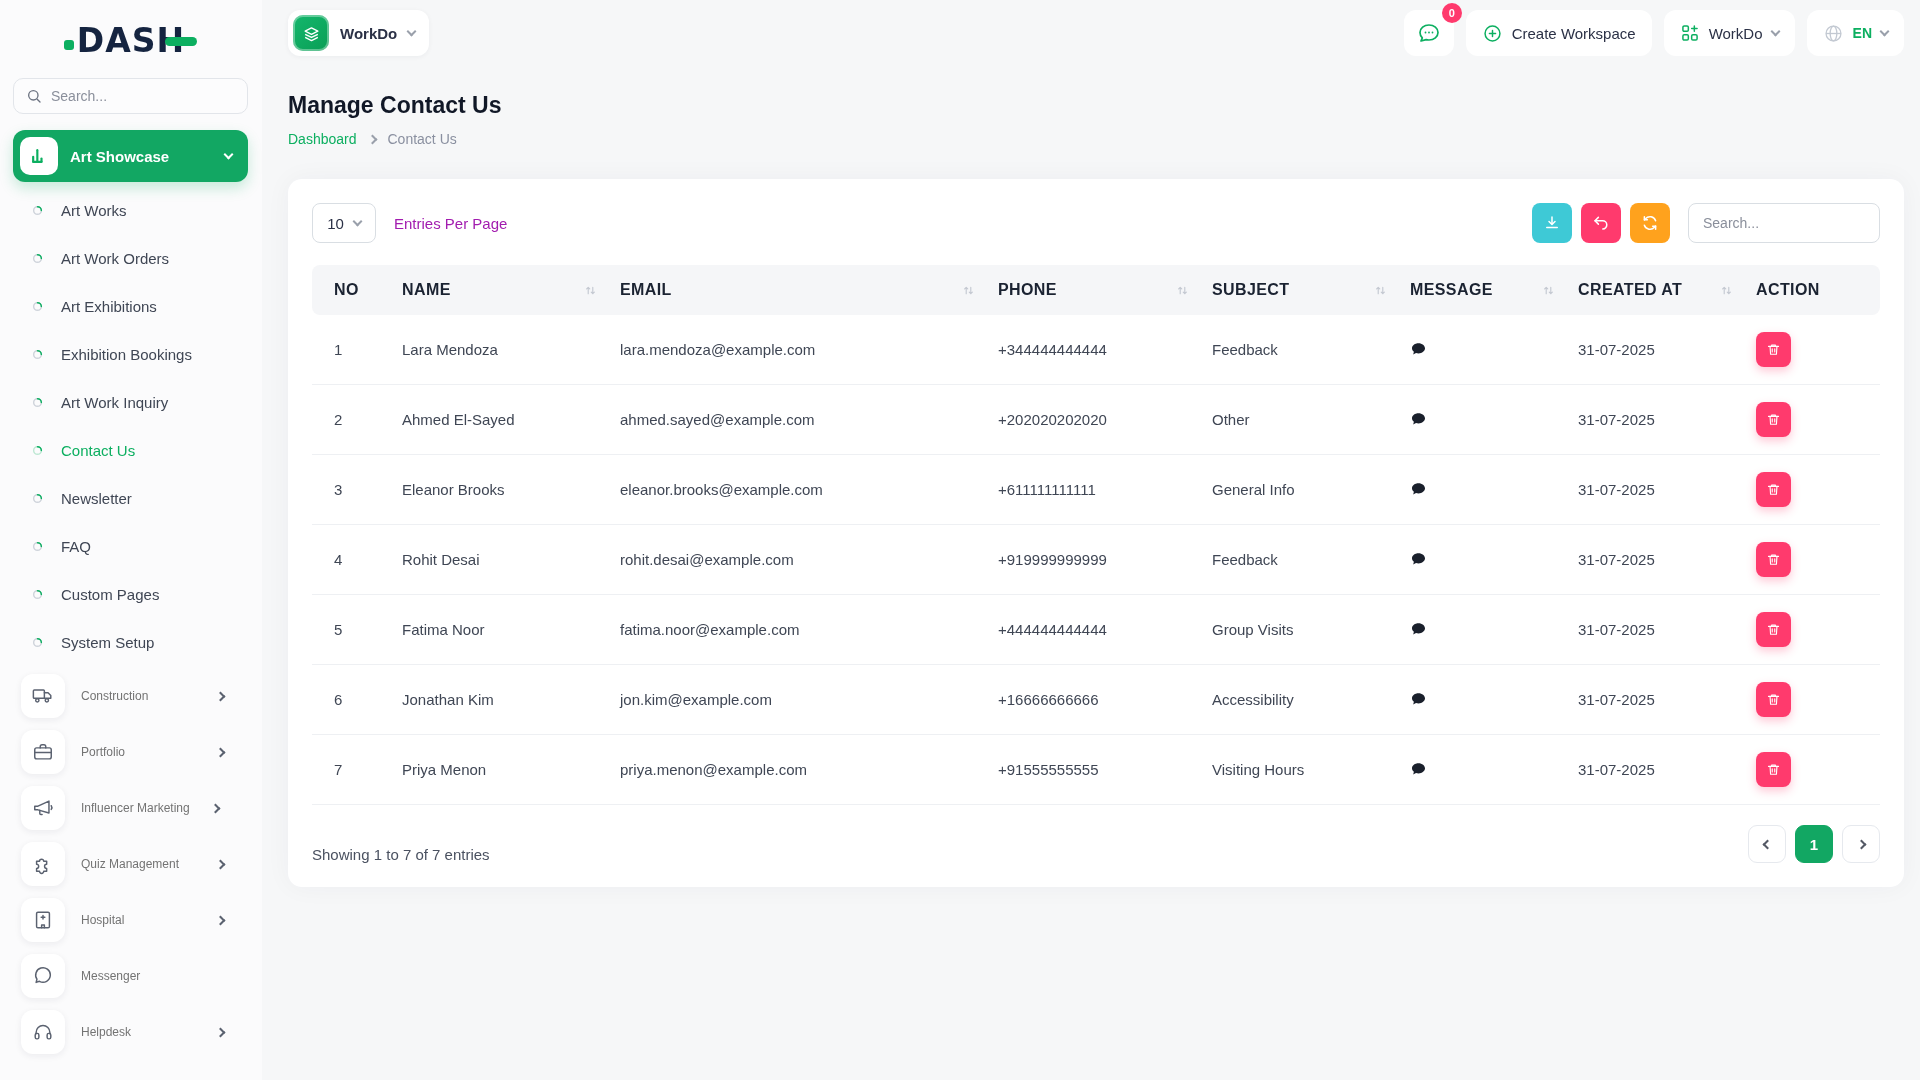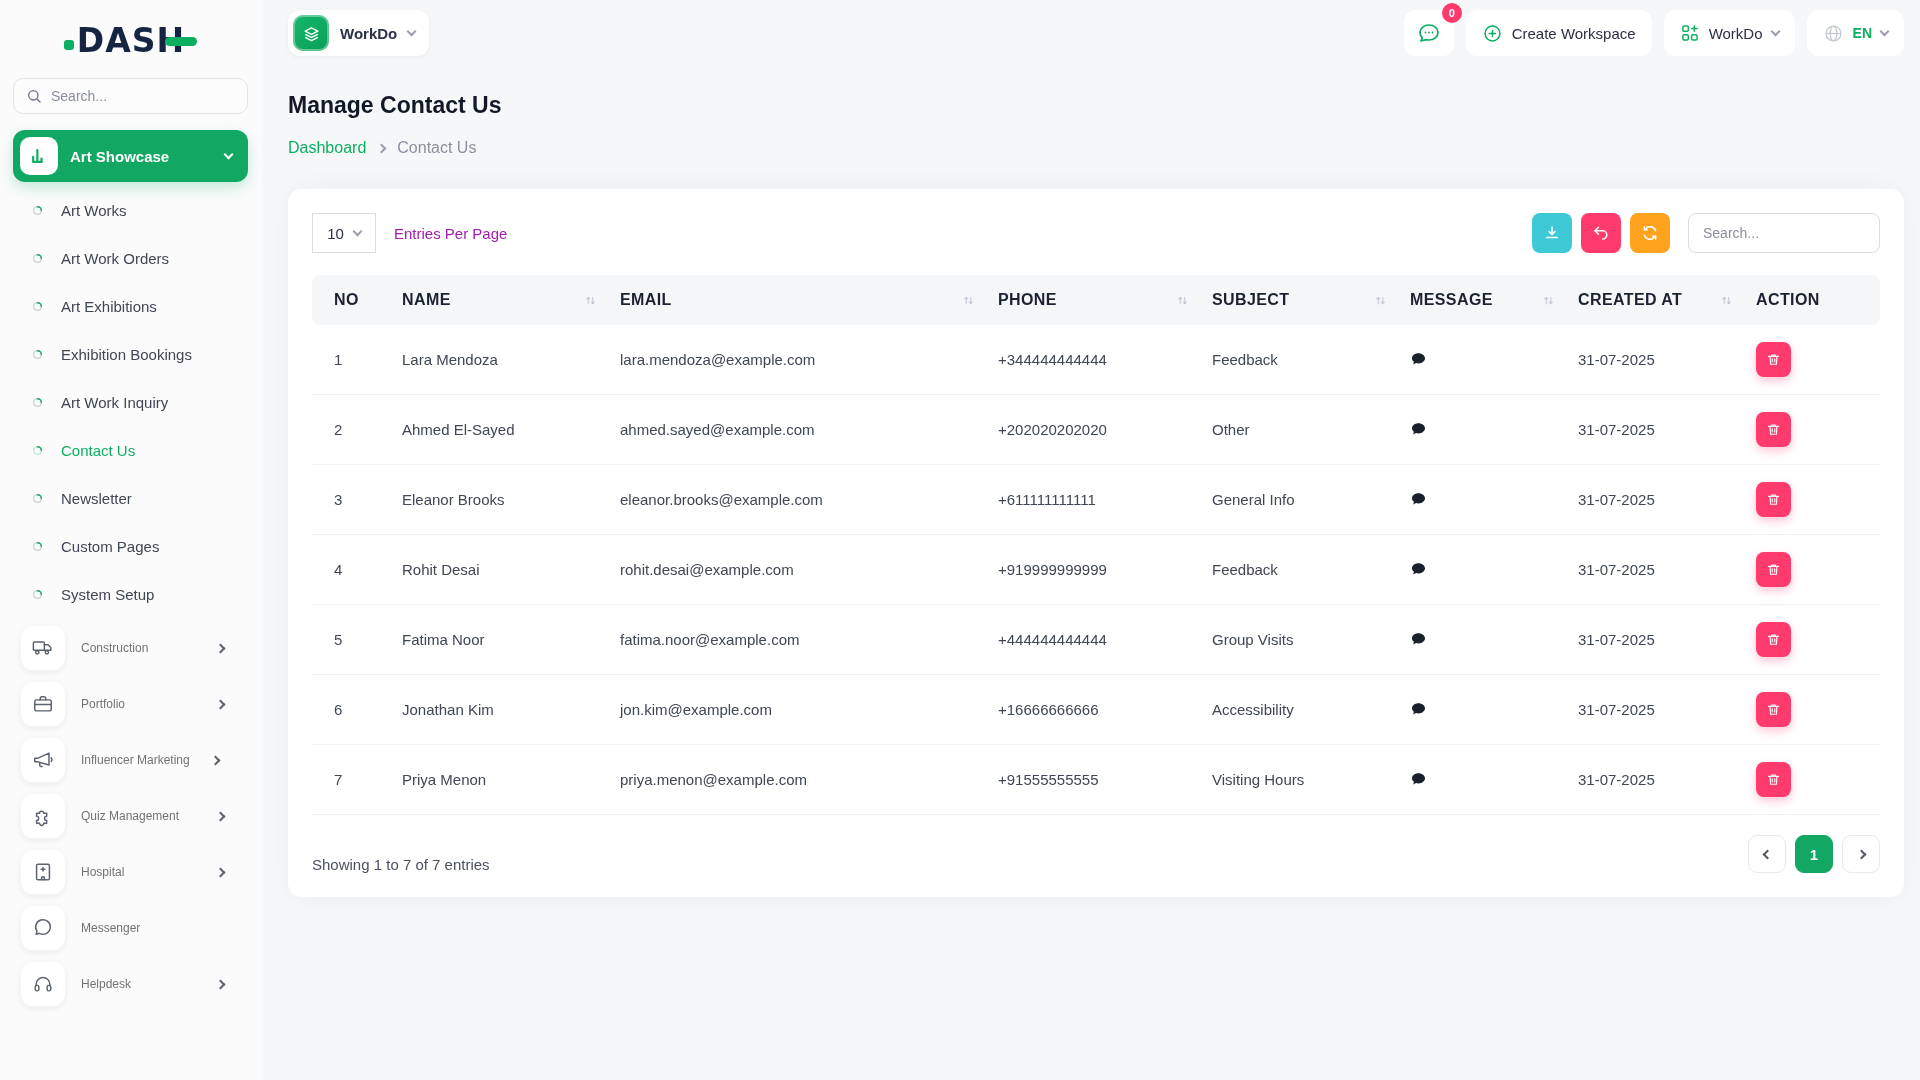--- a/index.html
+++ b/index.html
@@ -48,27 +48,27 @@
   .ws-pill { background:#fff; border-radius:12px; display:flex; align-items:center; gap:11px; padding:5px 14px 5px 5px; box-shadow:0 1px 5px rgba(20,30,50,.05); cursor:pointer; }
   .ws-tile { width:36px; height:36px; border-radius:10px; background:linear-gradient(140deg,#14b76d,#0a9e55); display:flex; align-items:center; justify-content:center; box-shadow:inset 0 0 0 2px rgba(255,255,255,.35); }
   .ws-label { font-size:15px; color:#2b3146; font-weight:700; }
   .topbar-right { margin-left:auto; display:flex; align-items:center; gap:12px; }
   .icon-btn { position:relative; width:50px; height:46px; background:#fff; border-radius:12px; border:none; display:flex; align-items:center; justify-content:center; cursor:pointer; }
   .badge { position:absolute; top:-7px; right:-8px; min-width:20px; height:20px; border-radius:10px; background:#FF3A6D; color:#fff; font-size:11px; font-weight:700; display:flex; align-items:center; justify-content:center; padding:0 6px; }
   .pill { height:46px; background:#fff; border-radius:12px; border:none; display:flex; align-items:center; gap:9px; padding:0 16px; font-size:15px; color:#2b3146; cursor:pointer; font-family:inherit; }
   .lang-label { color:#0CAF60; font-weight:700; font-size:14px; }
 
   .page-title { font-size:23px; font-weight:700; color:#111827; margin-top:34px; }
-  .breadcrumb { display:flex; align-items:center; gap:12px; font-size:16px; margin-top:20px; }
+  .breadcrumb { display:flex; align-items:center; gap:12px; font-size:14px; margin-top:12px; }
   .crumb-link { color:#0CAF60; cursor:pointer; }
   .crumb-current { color:#8a90a0; }
 
   .card { margin-top:32px; background:#fff; border-radius:14px; padding:24px; box-shadow:0 0 26px rgba(25,35,60,.045); }
   .controls { display:flex; align-items:center; }
-  .select { width:64px; height:40px; border:1px solid #d9dee3; border-radius:0; display:flex; align-items:center; justify-content:center; gap:10px; font-size:15px; color:#2b3146; cursor:pointer; background:#fff; }
+  .select { width:64px; height:40px; border:1px solid #d9dee3; border-radius:8px; display:flex; align-items:center; justify-content:center; gap:10px; font-size:15px; color:#2b3146; cursor:pointer; background:#fff; }
   .controls-label { margin-left:18px; font-size:15px; color:#a21caf; }
   .controls-right { margin-left:auto; display:flex; align-items:center; gap:9px; }
   .sq-btn { width:40px; height:40px; border-radius:8px; border:none; display:flex; align-items:center; justify-content:center; cursor:pointer; }
   .sq-btn.info { background:#3EC9D6; }
   .sq-btn.danger { background:#FF3A6D; }
   .sq-btn.warning { background:#FFA21D; }
   .table-search { width:192px; height:40px; border:1px solid #d9dee3; border-radius:8px; padding:0 14px; font-size:14px; color:#3f4654; margin-left:9px; outline:none; font-family:inherit; background:#fff; }
   .table-search::placeholder { color:#8a8f9b; }
 
   table { width:100%; border-collapse:collapse; margin-top:22px; }
@@ -182,20 +182,29 @@
         <span class="submenu-label">Contact Us</span>
       </li>
       <li class="submenu-item">
         <span>
             <svg width="11" height="11" viewBox="0 0 12 12" fill="none">
               <circle cx="6" cy="6" r="4.2" stroke="#cfd4db" stroke-width="1.6"></circle>
               <path d="M6 1.8A4.2 4.2 0 0 1 10.2 6" stroke="#0CAF60" stroke-width="1.6" stroke-linecap="round"></path>
             </svg>
           </span>
         <span class="submenu-label">Newsletter</span>
+      </li>
+      <li class="submenu-item">
+        <span>
+            <svg width="11" height="11" viewBox="0 0 12 12" fill="none">
+              <circle cx="6" cy="6" r="4.2" stroke="#cfd4db" stroke-width="1.6"></circle>
+              <path d="M6 1.8A4.2 4.2 0 0 1 10.2 6" stroke="#0CAF60" stroke-width="1.6" stroke-linecap="round"></path>
+            </svg>
+          </span>
+        <span class="submenu-label">FAQ</span>
       </li>
       <li class="submenu-item">
         <span>
             <svg width="11" height="11" viewBox="0 0 12 12" fill="none">
               <circle cx="6" cy="6" r="4.2" stroke="#cfd4db" stroke-width="1.6"></circle>
               <path d="M6 1.8A4.2 4.2 0 0 1 10.2 6" stroke="#0CAF60" stroke-width="1.6" stroke-linecap="round"></path>
             </svg>
           </span>
         <span class="submenu-label">Custom Pages</span>
       </li>

